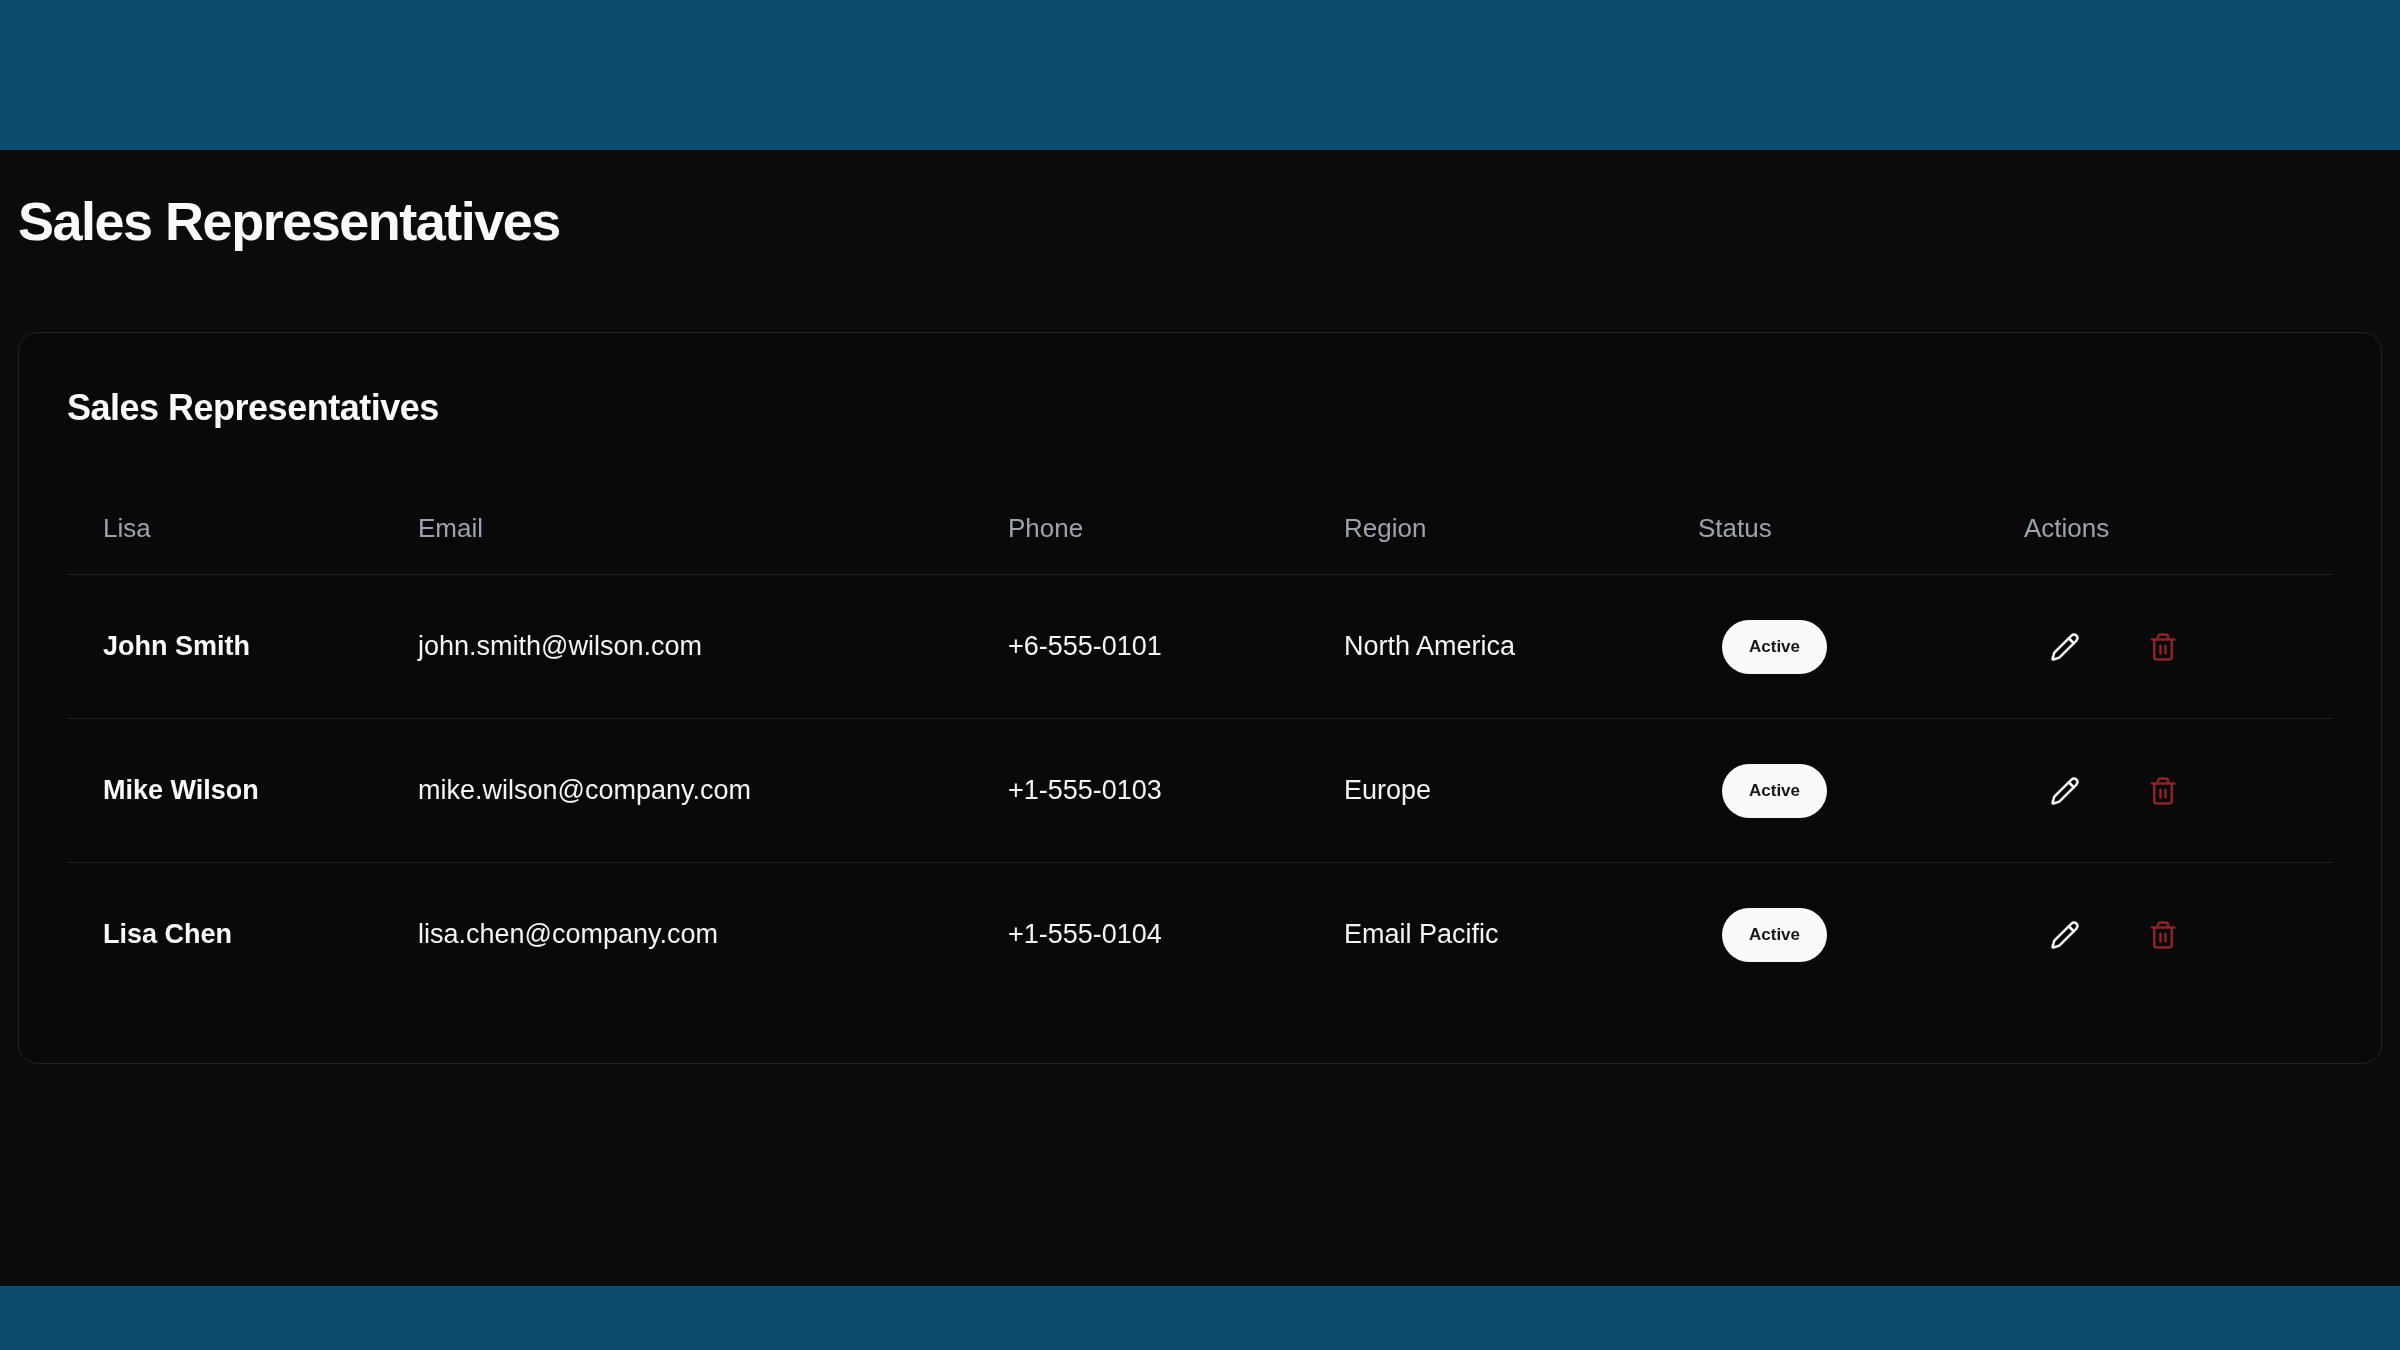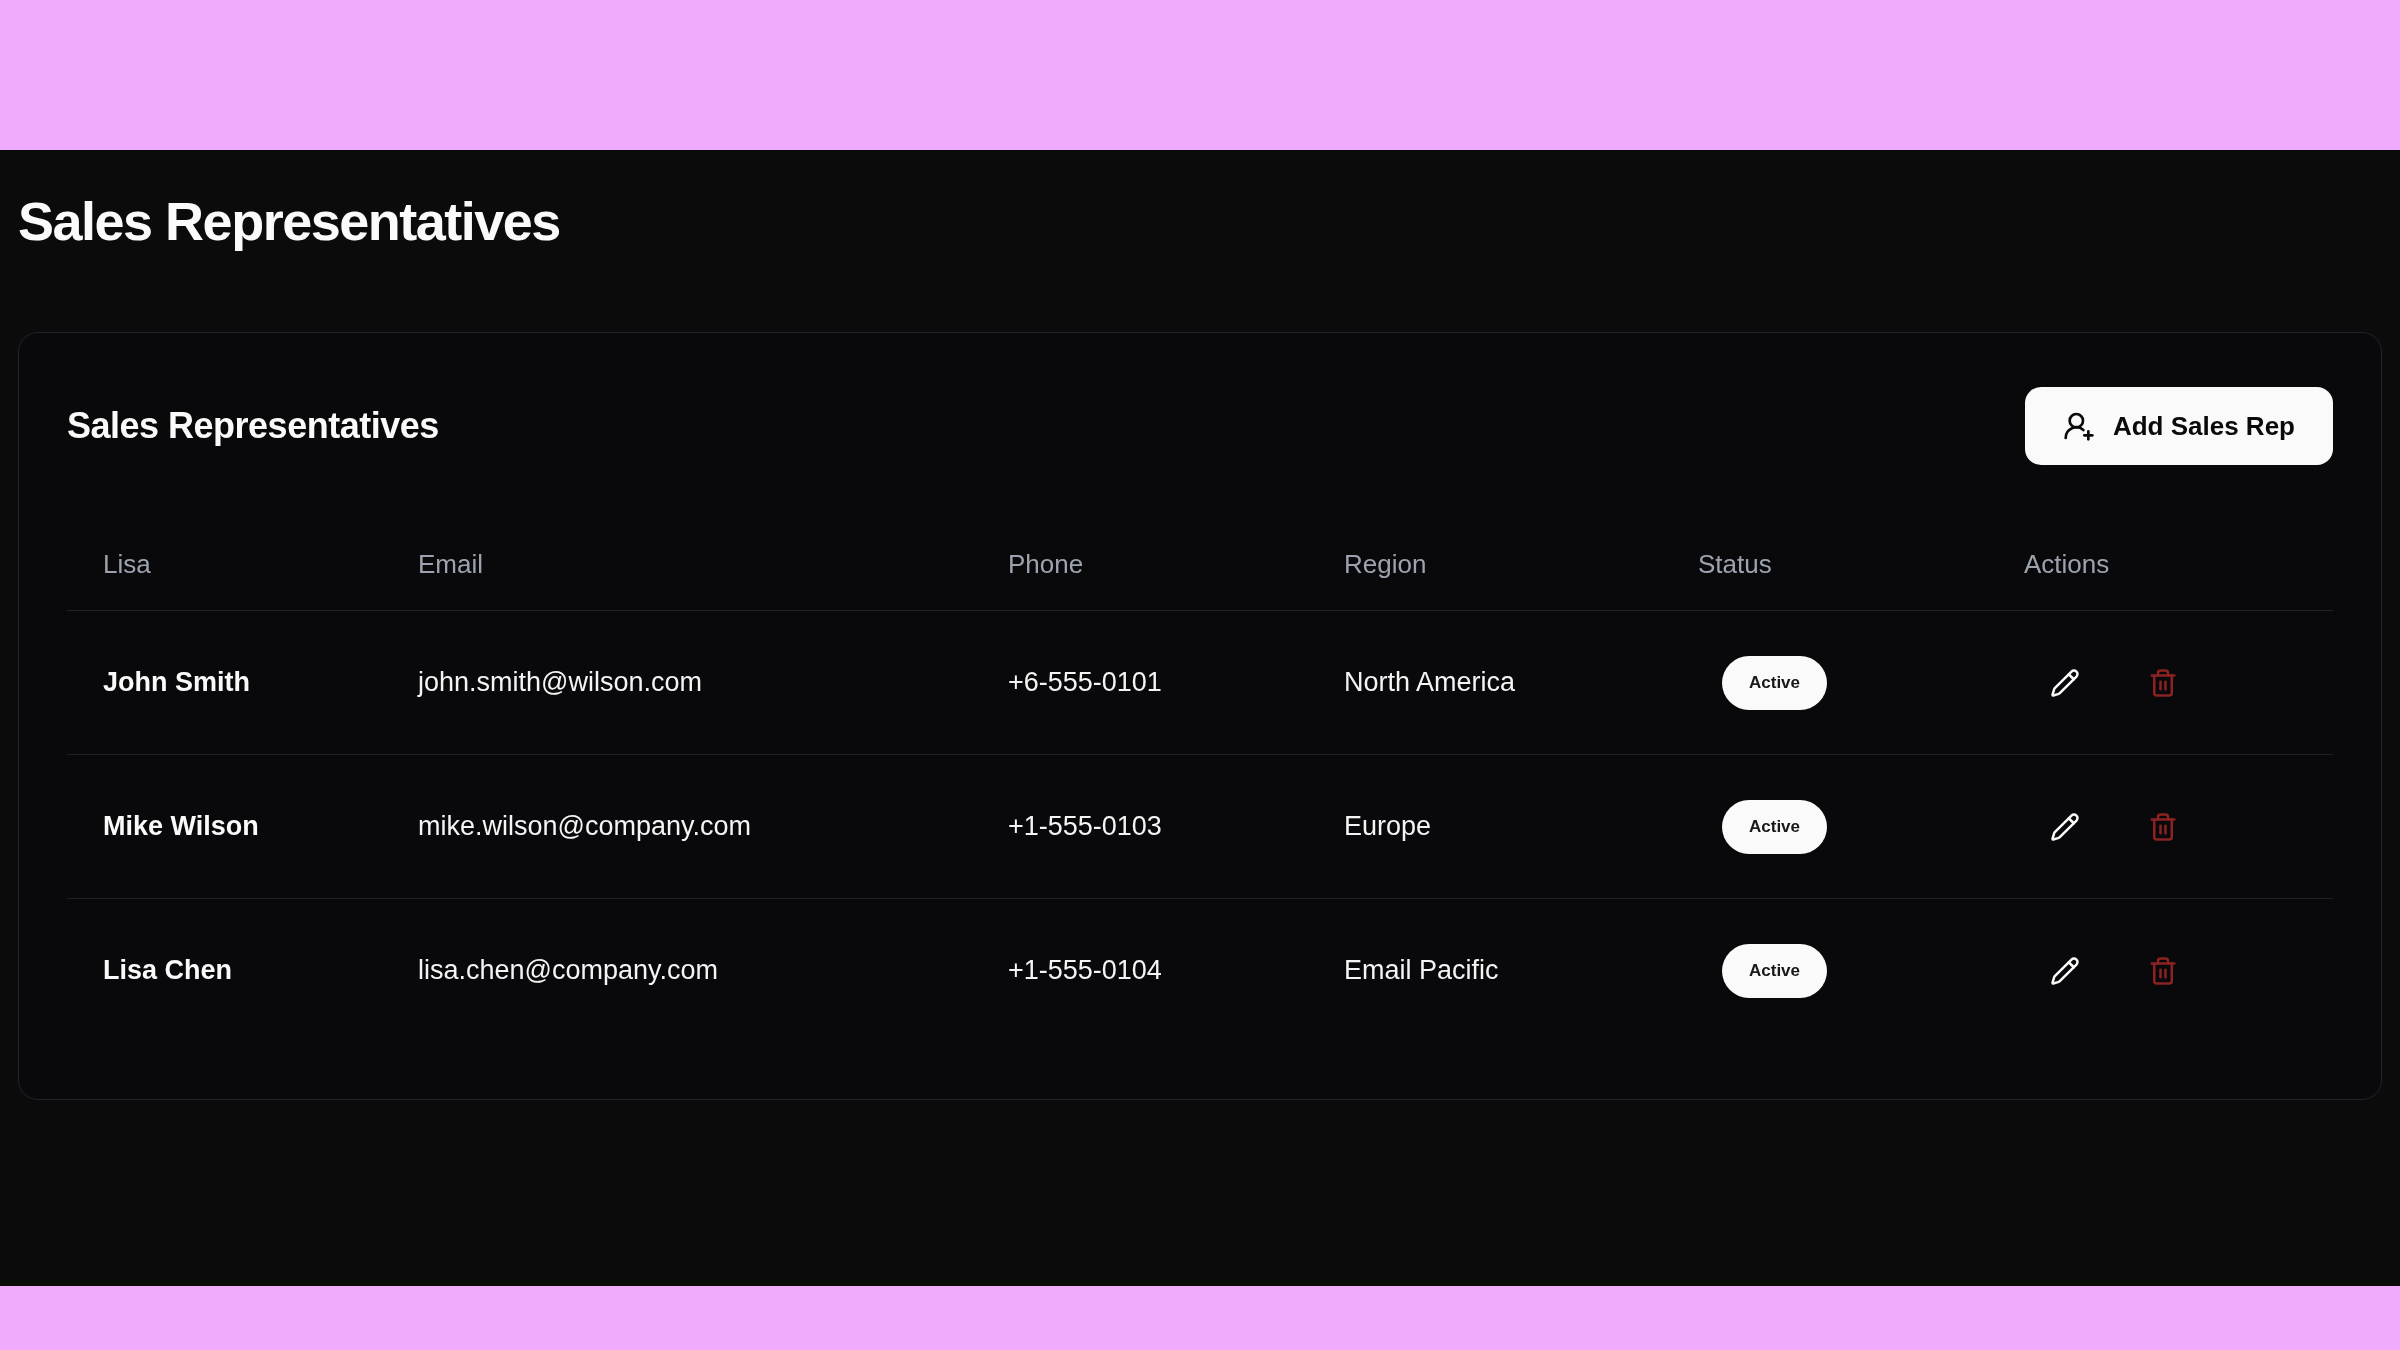--- a/index.html
+++ b/index.html
@@ -2,21 +2,21 @@
 <html><head>
 <meta charset="utf-8">
 <style>
   * { box-sizing: border-box; margin: 0; padding: 0; }
   html, body {
     width: 2400px; height: 1350px;
     background: #060607;
     font-family: "Liberation Sans", sans-serif;
     overflow: hidden;
   }
-  .viewport { position: relative; width: 2400px; height: 1350px; background: #f0abfc; }
+  .viewport { position: relative; width: 2400px; height: 1350px; background: #0c4a6e; }
   .content {
     position: absolute; top: 150px; left: 0;
     width: 2400px; height: 1136px;
     background: #0b0b0c;
     padding: 38px 18px 0;
   }
   .page-title {
     color: #fafafa;
     font-size: 54px; font-weight: 700;
     letter-spacing: -1.5px;
@@ -113,31 +113,20 @@
 <body>
 
 <div class="viewport">
   <div class="content">
 
     <h1 class="page-title">Sales Representatives</h1>
 
     <div class="card">
       <div class="card-header">
         <div class="card-title">Sales Representatives</div>
-        <button class="add-btn">
-          <span style="display:flex;">
-            <svg viewBox="0 0 24 24" fill="none" stroke="currentColor" stroke-width="2" stroke-linecap="round" stroke-linejoin="round">
-              <path d="M2 21a8 8 0 0 1 13.292-6"></path>
-                <circle cx="10" cy="8" r="5"></circle>
-                <path d="M19 16v6"></path>
-                <path d="M22 19h-6"></path>
-            </svg>
-          </span>
-          <span>Add Sales Rep</span>
-        </button>
       </div>
 
       <div class="table-wrap">
         <table>
           <colgroup>
             <col class="c-name">
               <col class="c-email">
               <col class="c-phone">
             <col class="c-region">
               <col class="c-status">

